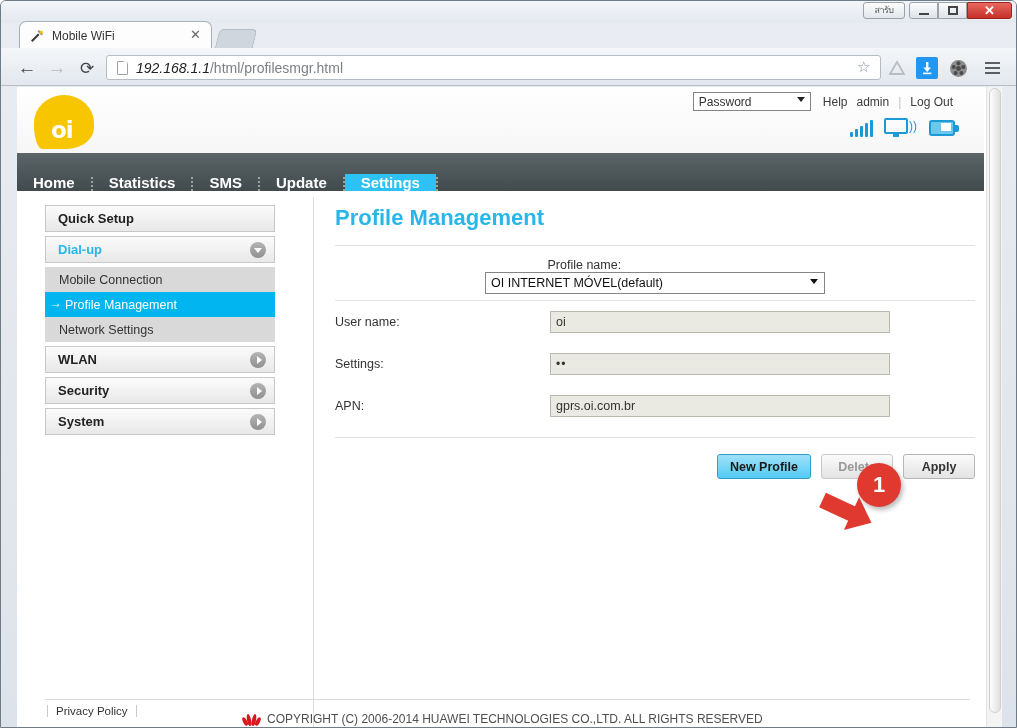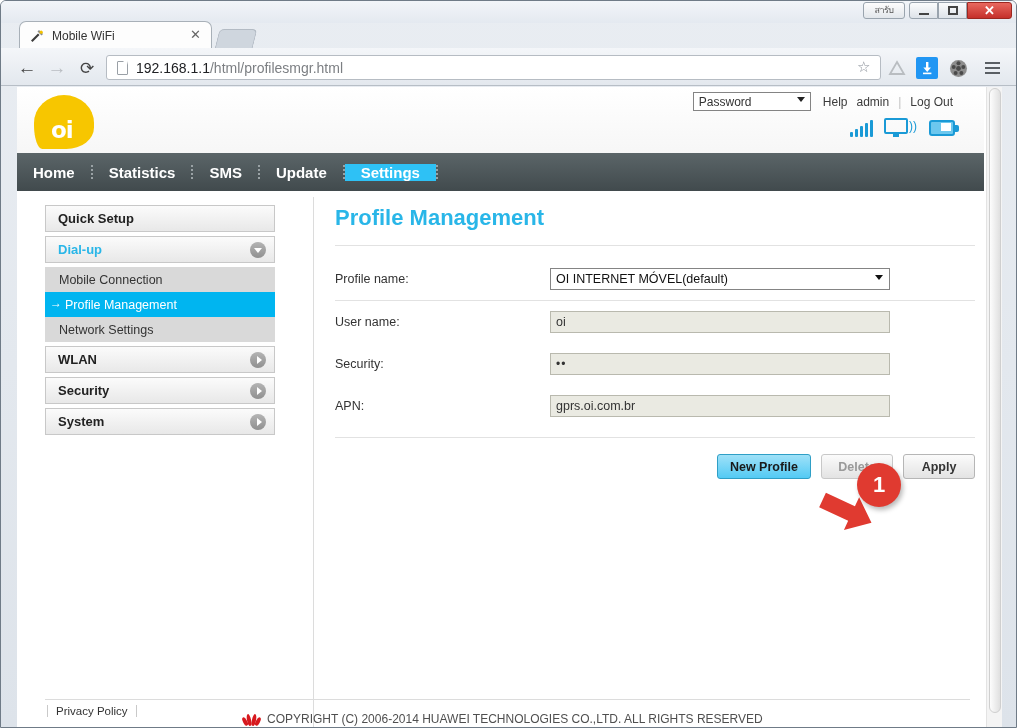--- a/index.html
+++ b/index.html
@@ -126,21 +126,21 @@
   }
   #url-page-icon:after {
     content: ""; position: absolute; right: -1px; top: -1px;
     border-left: 4px solid transparent; border-top: 4px solid #fff;
     border-right: 1px solid #9aa0a6;
   }
   #url-text {
     font-size: 14px; color: #202124;
     white-space: nowrap;
   }
-  #url-text .host { color: #202124; }
+  #url-text .host { color: #202124; font-style: italic; }
   #url-text .path { color: #7c7f83; }
 
   #btn-star {
     position: absolute; left: 856px; top: 10px;
     font-size: 15px; color: #8a9099;
   }
   .tb-icon {
     position: absolute; top: 9px;
     width: 22px; height: 22px;
     display: flex; align-items: center; justify-content: center;
@@ -265,21 +265,21 @@
     position: absolute; left: 26px; top: 5px;
     width: 4px; height: 7px; background: #1a9ad6;
     border-radius: 0 2px 2px 0;
   }
 
   
   #mainnav {
     position: absolute; left: 0; top: 66px;
     width: 967px; height: 38px;
     background: linear-gradient(#5b6568, #414a4d);
-    display: flex; align-items: center;
+    display: flex; align-items: flex-end;
   }
   .nav-item {
     display: flex; align-items: center;
     padding: 0 16px;
     color: #ffffff;
     font-size: 15px; font-weight: bold;
     white-space: nowrap;
   }
   .nav-item.active { background: #2ec1f5; }
   .nav-divider {
@@ -663,41 +663,41 @@
           </span>
       </div>
     </div>
 
     <div id="content-divider"></div>
 
     <div id="content">
       <div id="page-title">Profile Management</div>
       <div class="hr"></div>
 
-      <div class="form-row" style="margin-top:12px;">
+      <div class="form-row" style="margin-top:12px;flex-direction:column;">
         <div class="form-label">Profile name:</div>
         <div class="form-field">
           <div class="fake-select">
             <span>OI INTERNET MÓVEL(default)</span>
             <span class="sel-arrow"></span>
           </div>
         </div>
       </div>
 
       <div class="hr"></div>
 
       <div class="form-row">
         <div class="form-label">User name:</div>
         <div class="form-field">
           <div class="text-input">oi</div>
         </div>
       </div>
 
       <div class="form-row">
-        <div class="form-label">Security:</div>
+        <div class="form-label">Settings:</div>
         <div class="form-field">
           <div class="text-input pw">••</div>
         </div>
       </div>
 
       <div class="form-row">
         <div class="form-label">APN:</div>
         <div class="form-field">
           <div class="text-input">gprs.oi.com.br</div>
         </div>

